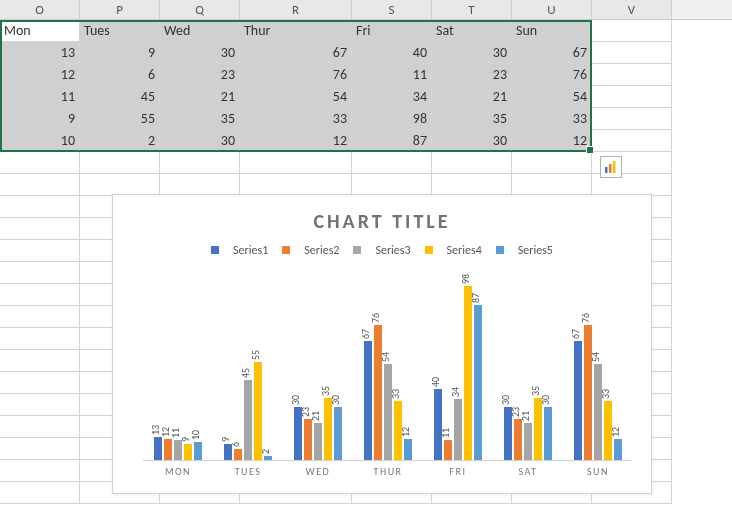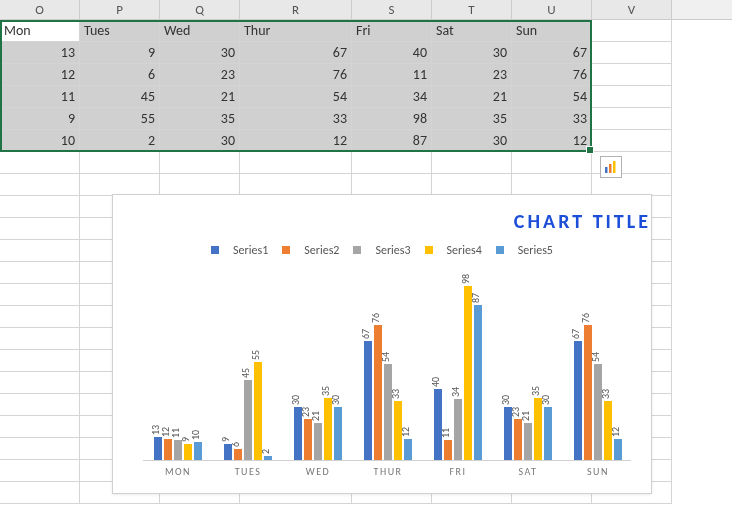--- a/index.html
+++ b/index.html
@@ -83,25 +83,25 @@
     position: absolute;
     left: 112px;
     top: 194px;
     width: 540px;
     height: 300px;
     background: #fff;
     border: 1px solid #d0d0d0;
     box-shadow: 0 1px 3px rgba(0,0,0,0.08);
   }
   .chart-title {
-    text-align: right;
+    text-align: center;
     margin-top: 14px;
     font-size: 20px;
     font-weight: 600;
-    color: #1d4ed8;
+    color: #737373;
     letter-spacing: 3px;
   }
   .legend {
     display: flex;
     justify-content: center;
     gap: 14px;
     margin-top: 10px;
     font-size: 12px;
     color: #555;
   }

